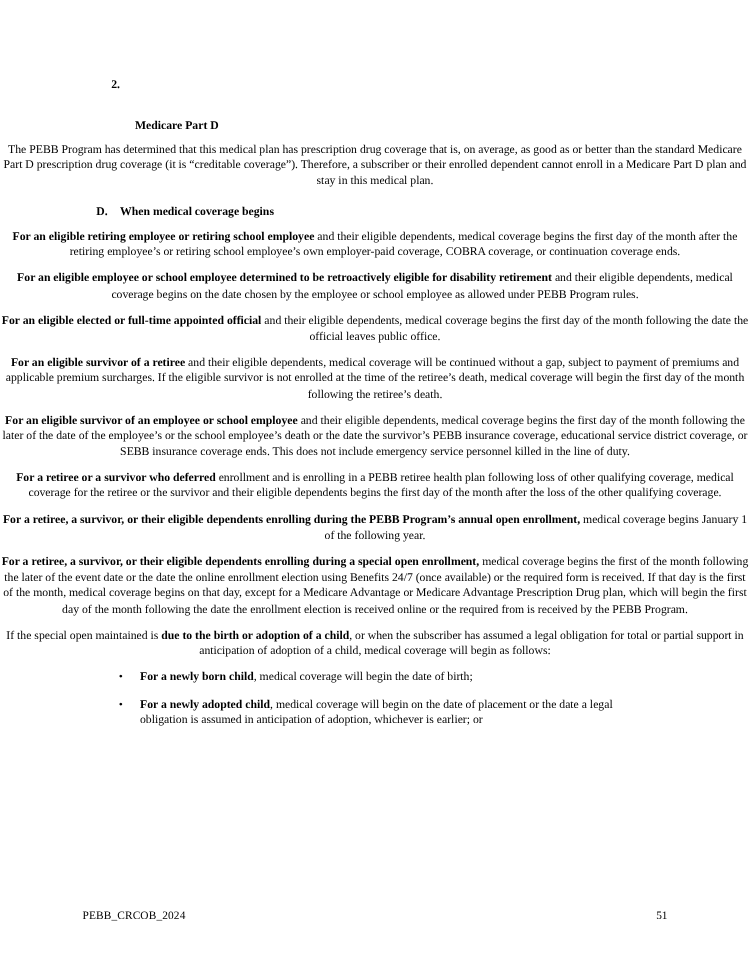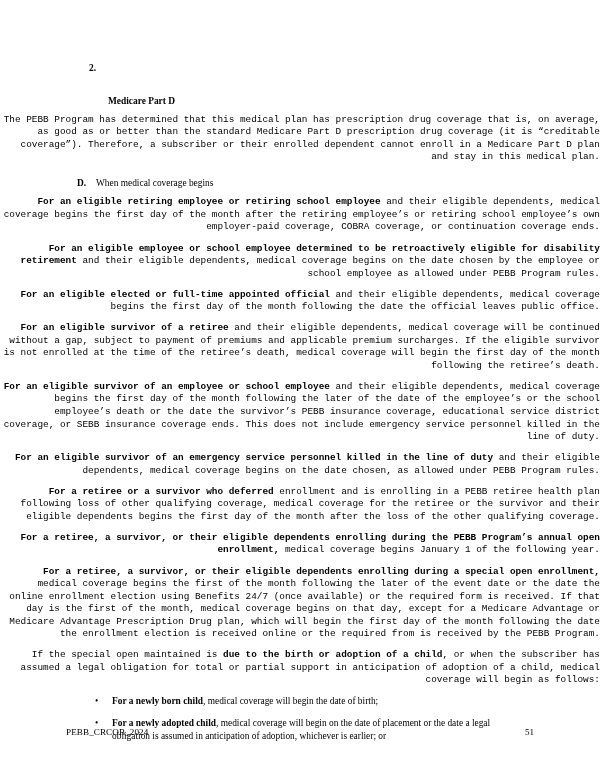--- a/index.html
+++ b/index.html
@@ -58,32 +58,31 @@
     padding-left: 77px;
   }
   .letter-item .marker {
     width: 19px;
     flex: 0 0 19px;
     font-weight: bold;
     font-size: 9.4px;
     line-height: 12.6px;
   }
   .letter-item .letter-title {
-    font-weight: normal;
+    font-weight: bold;
     font-size: 9.4px;
     line-height: 12.6px;
   }
 
   
   p.para {
     margin: 0 0 8.5px 0;
     font-size: 9.4px;
     line-height: 12.55px;
-    text-align: right;
-    font-family: Liberation Mono, monospace;
+    text-align: center;
   }
   .indent-2 {
     margin-left: 108px;
     margin-right: 80px;
   }
   .indent-d {
     margin-left: 95px;
     margin-right: 78px;
   }
 
@@ -168,23 +167,20 @@
     </p>
 
     <p class="para indent-d">
       <b>For an eligible survivor of a retiree</b><span> and their eligible dependents, medical coverage will be continued without a gap, subject to payment of premiums and applicable premium surcharges. If the eligible survivor is not enrolled at the time of the retiree’s death, medical coverage will begin the first day of the month following the retiree’s death.</span>
     </p>
 
     <p class="para indent-d">
       <b>For an eligible survivor of an employee or school employee</b><span> and their eligible dependents, medical coverage begins the first day of the month following the later of the date of the employee’s or the school employee’s death or the date the survivor’s PEBB insurance coverage, educational service district coverage, or SEBB insurance coverage ends. This does not include emergency service personnel killed in the line of duty.</span>
     </p>
 
-    <p class="para indent-d">
-      <b>For an eligible survivor of an emergency service personnel killed in the line of duty</b><span> and their eligible dependents, medical coverage begins on the date chosen, as allowed under PEBB Program rules.</span>
-    </p>
 
     <p class="para indent-d">
       <b>For a retiree or a survivor who deferred</b><span> enrollment and is enrolling in a PEBB retiree health plan following loss of other qualifying coverage, medical coverage for the retiree or the survivor and their eligible dependents begins the first day of the month after the loss of the other qualifying coverage.</span>
     </p>
 
     <p class="para indent-d">
       <b>For a retiree, a survivor, or their eligible dependents enrolling during the PEBB Program’s annual open enrollment,</b><span> medical coverage begins January 1 of the following year.</span>
     </p>
 
     <p class="para indent-d">

